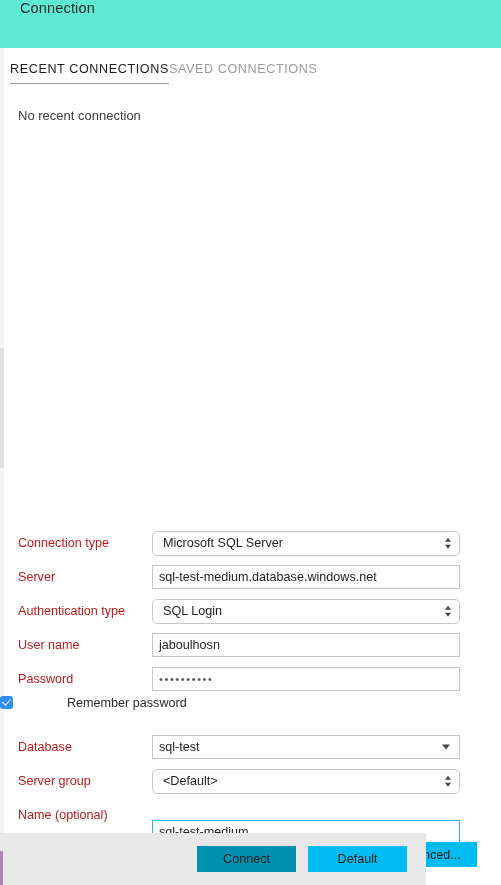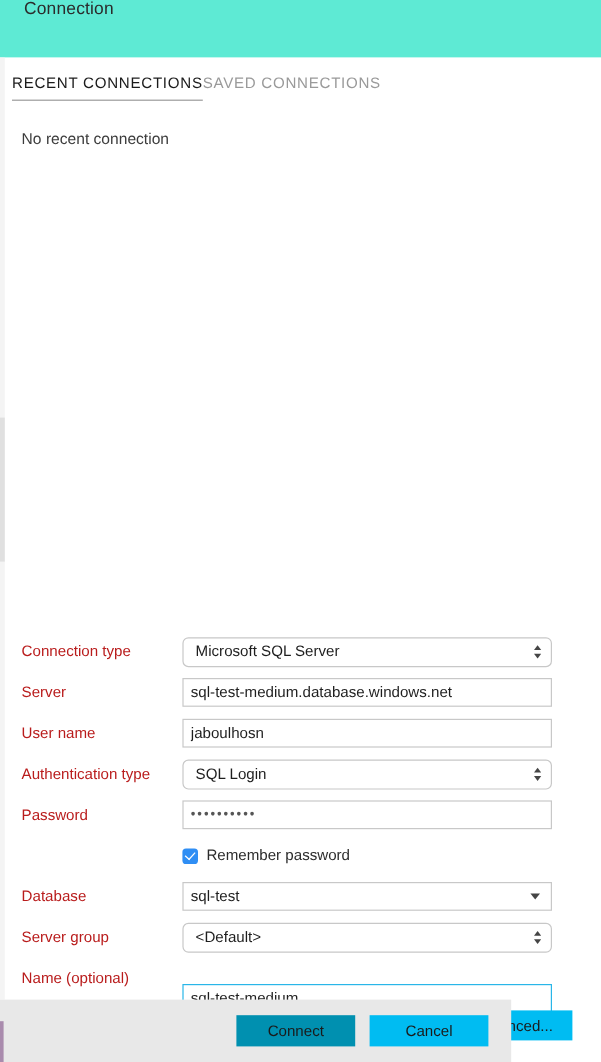--- a/index.html
+++ b/index.html
@@ -190,23 +190,23 @@
     width: 0;
     height: 0;
     border-left: 4.5px solid transparent;
     border-right: 4.5px solid transparent;
     border-top: 5px solid #454545;
   }
 
   
   .check-row {
     display: flex;
-    align-items: center;
+    align-items: flex-start;
     height: 34px;
-    padding-left: 152px;
+    gap: 47px;
   }
   .checkbox {
     width: 13px;
     height: 13px;
     border-radius: 3px;
     background: #2f8ef4;
     position: relative;
     flex: 0 0 13px;
     margin-right: 7px;
   }
@@ -319,40 +319,40 @@
     </div>
 
     <div class="form-row">
       <div class="form-label">Server</div>
       <div class="field-wrap">
         <input class="text-field" type="text" value="sql-test-medium.database.windows.net" style="">
       </div>
     </div>
 
     <div class="form-row">
-      <div class="form-label">User name</div>
-      <div class="field-wrap">
-        <input class="text-field" type="text" value="jaboulhosn" style="">
-      </div>
-    </div>
-
-    <div class="form-row">
       <div class="form-label">Authentication type</div>
       <div class="field-wrap">
         <div class="select-box">
           <span>SQL Login</span>
           <span class="stepper">
             <span class="tri up"></span>
               <span class="tri down"></span>
           </span>
         </div>
       </div>
     </div>
 
     <div class="form-row">
+      <div class="form-label">User name</div>
+      <div class="field-wrap">
+        <input class="text-field" type="text" value="jaboulhosn" style="">
+      </div>
+    </div>
+
+    <div class="form-row">
       <div class="form-label">Password</div>
       <div class="field-wrap">
         <input class="text-field pw-field" type="text" value="••••••••••" style="">
       </div>
     </div>
 
     <div class="check-row">
       <span class="checkbox"></span>
       <span class="check-label">Remember password</span>
     </div>
@@ -389,15 +389,15 @@
 
     <div class="advanced-row">
       <button class="btn-advanced">Advanced...</button>
     </div>
 
   </div>
 </div>
 
 <div class="dialog-footer">
   <button class="btn-footer btn-connect">Connect</button>
-  <button class="btn-footer btn-cancel">Cancel</button>
+  <button class="btn-footer btn-cancel">Default</button>
 </div>
 <div class="footer-accent"></div>
 
 </body></html>

